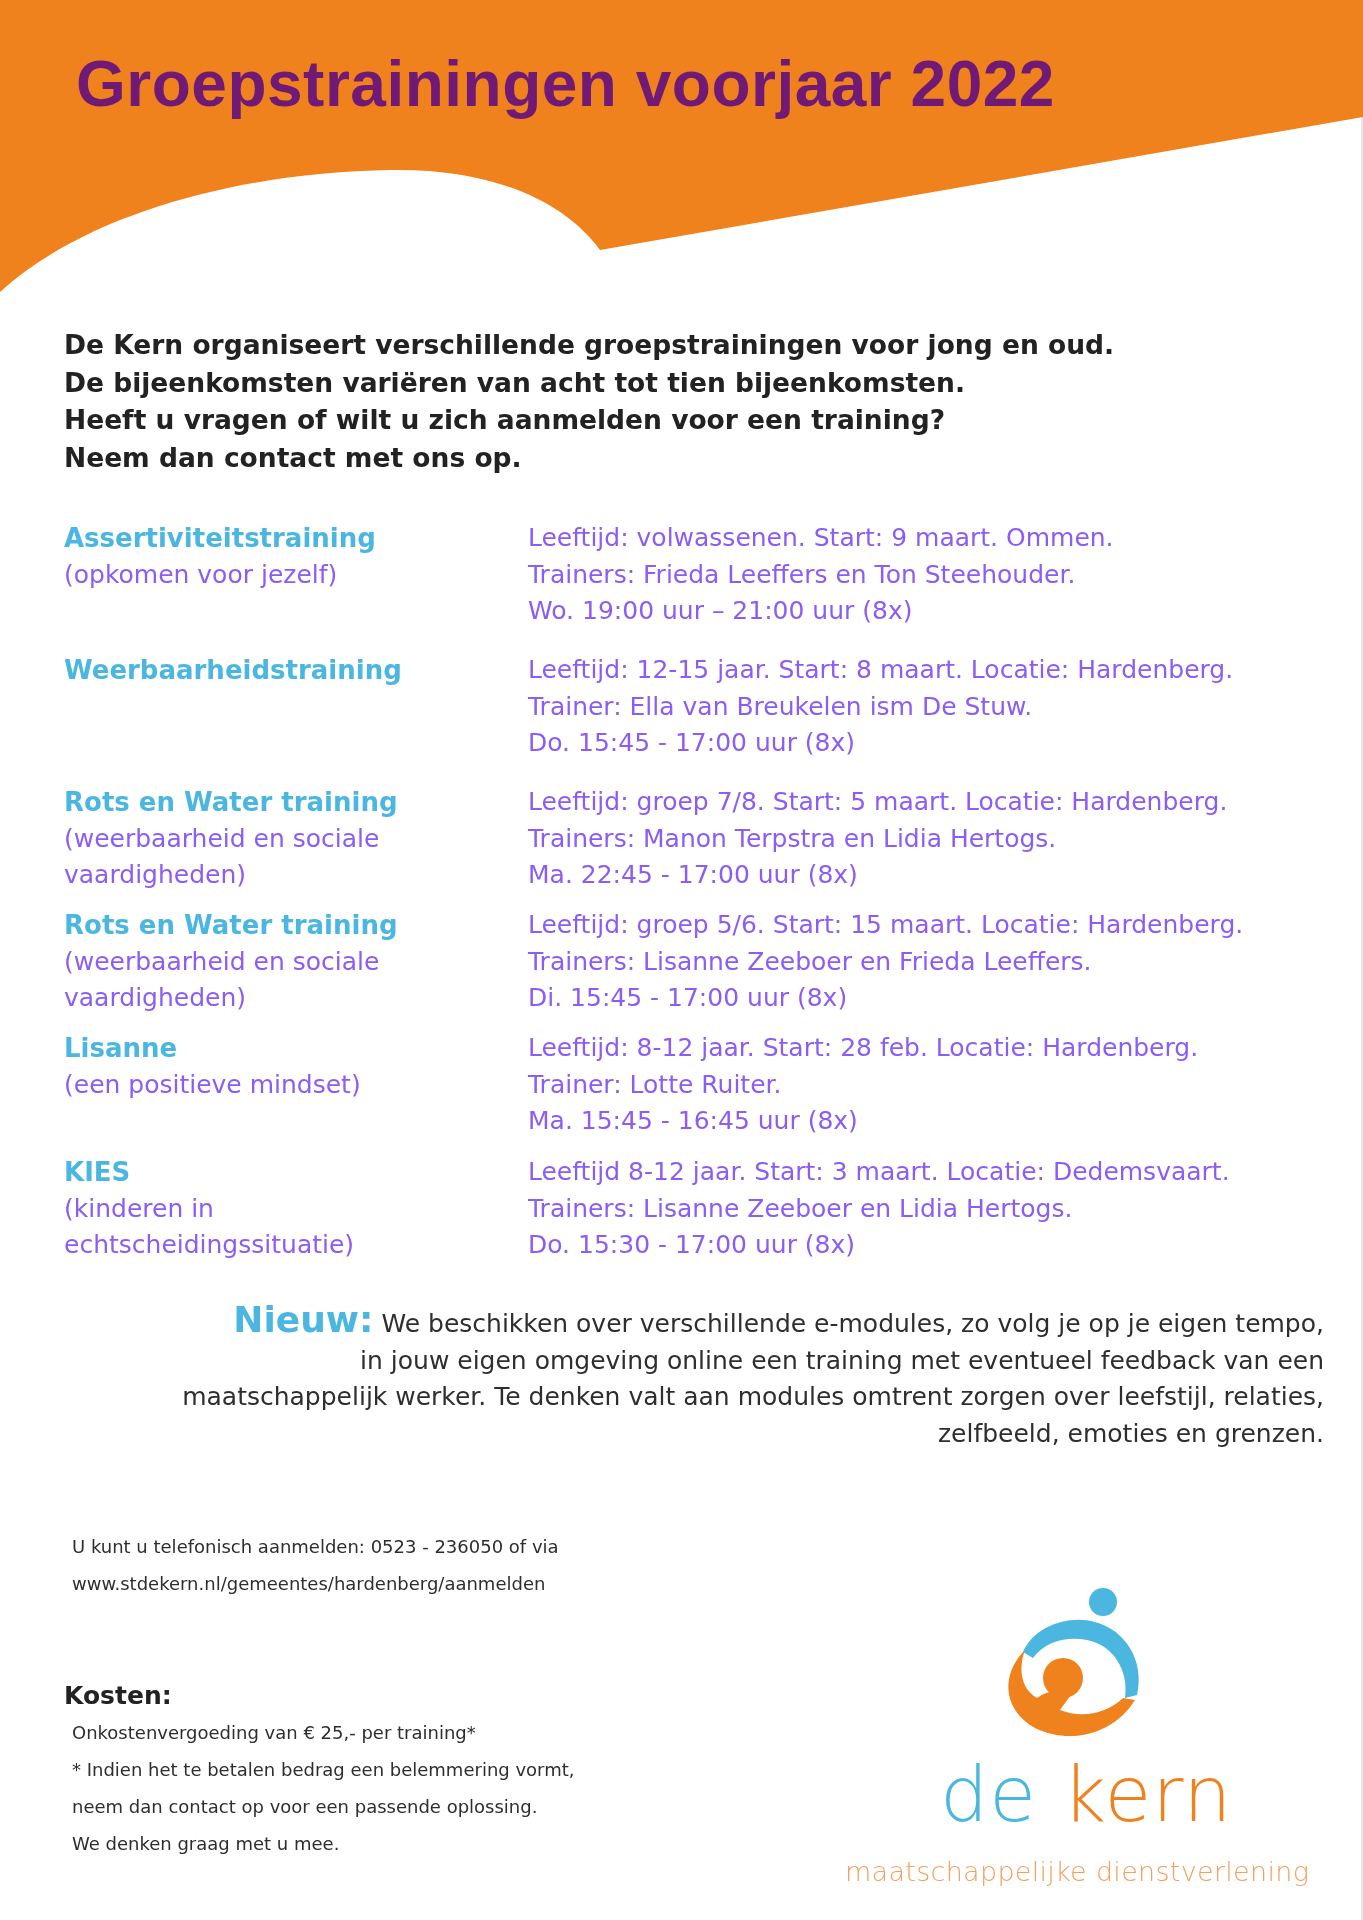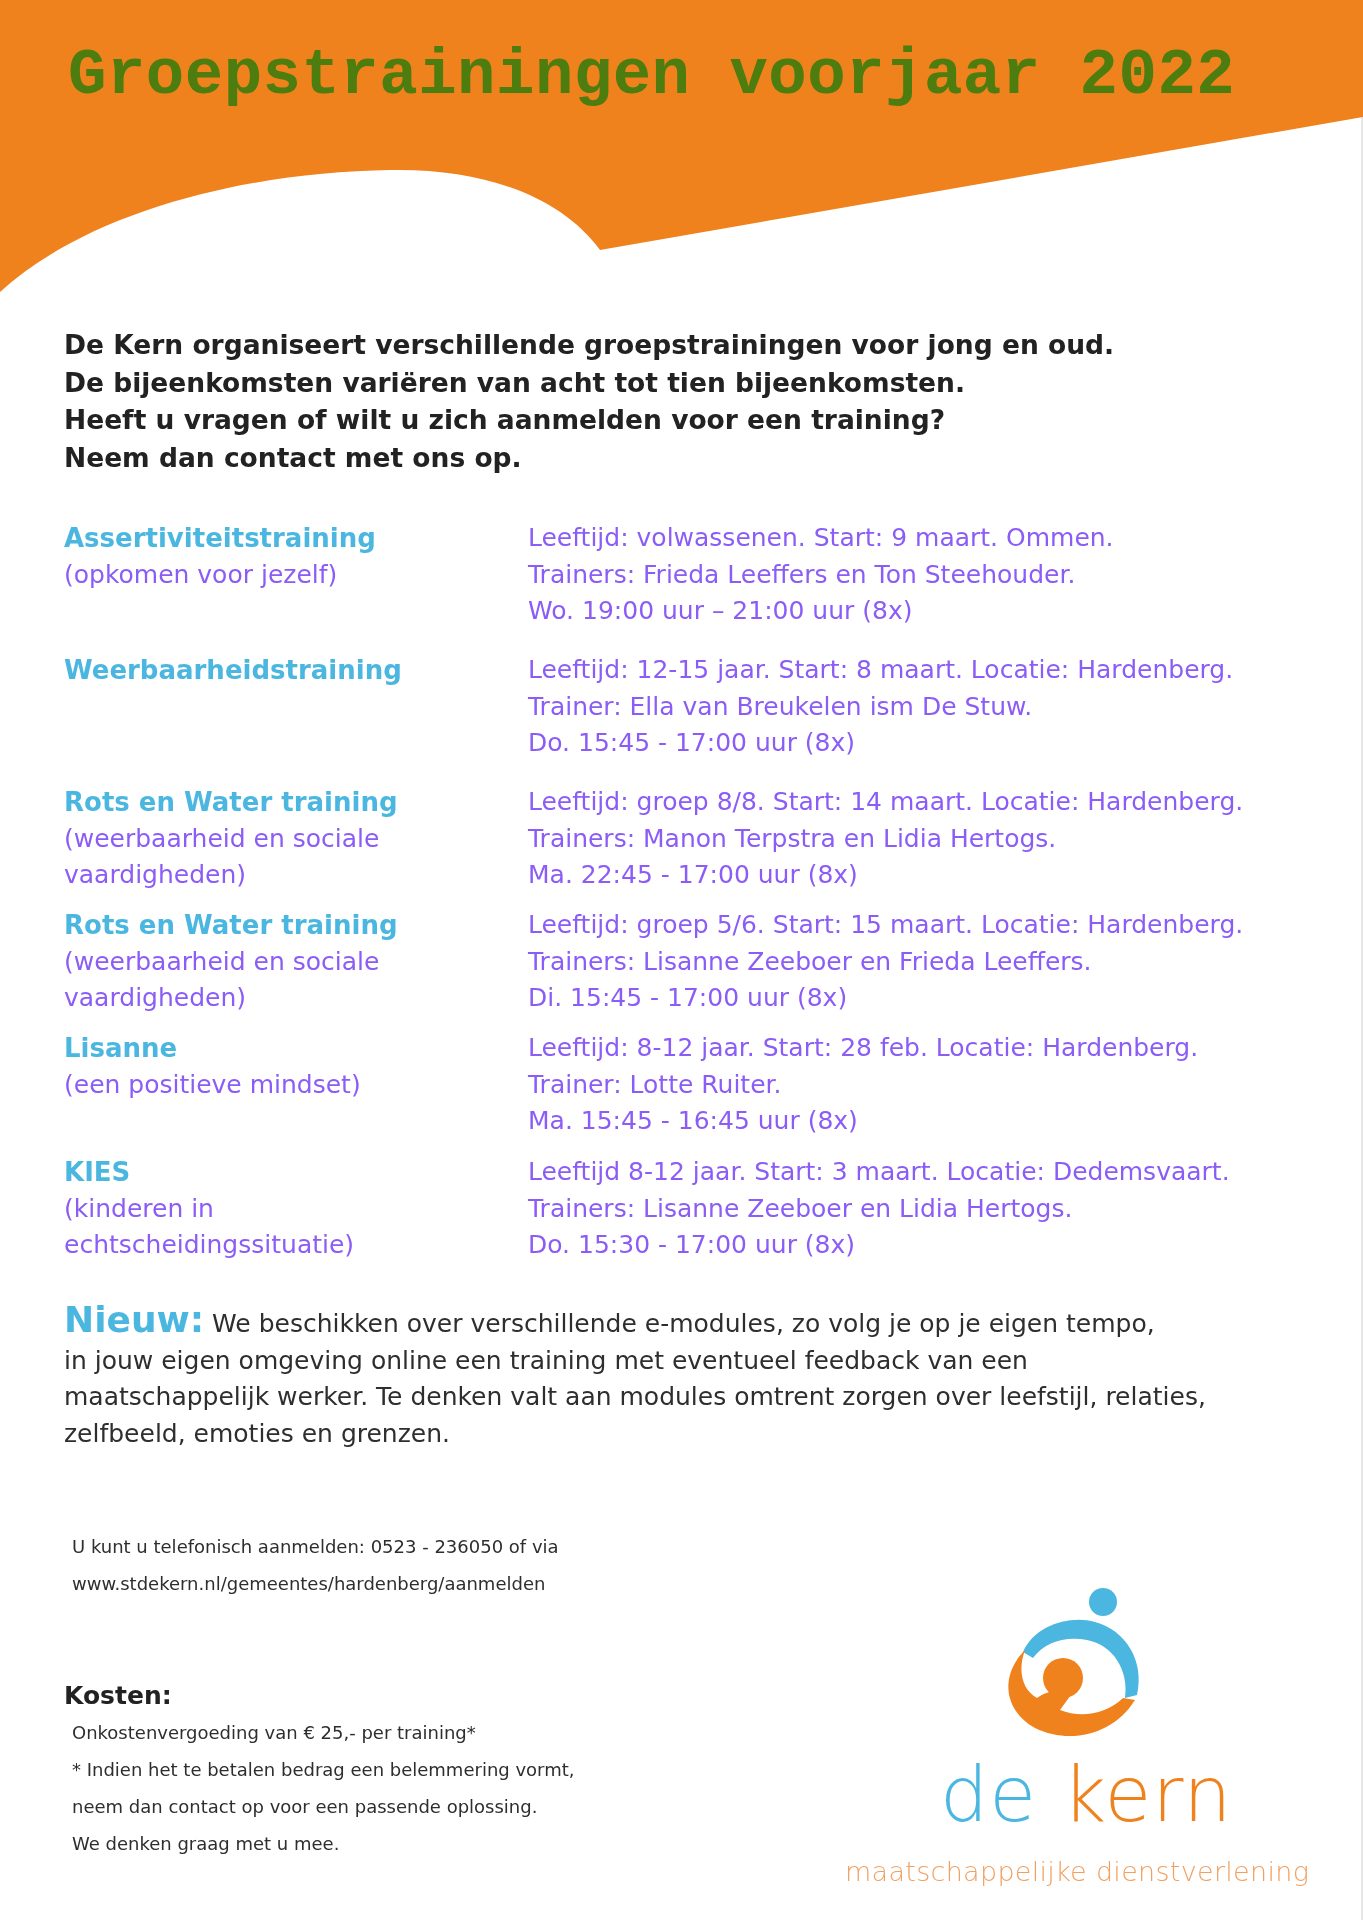--- a/index.html
+++ b/index.html
@@ -1,33 +1,33 @@
 <!DOCTYPE html>
 <html><head>
 <meta charset="utf-8">
 <style>
   html, body { margin: 0; padding: 0; background: #ffffff; }
   body { width: 1363px; height: 1920px; position: relative; overflow: hidden;
          font-family: "DejaVu Sans", sans-serif; color: #2a2a2a; }
   .page-edge { position: absolute; right: 0; top: 0; width: 2px; height: 1920px; background: #e6e6e6; }
   .header-shape { position: absolute; left: 0; top: 0; width: 1363px; height: 300px; }
-  .title { position: absolute; left: 64px; top: 30px; margin: 4px;
-           font-family: Liberation Mono, monospace; font-weight: bold;
-           font-size: 64px; line-height: 84px; color: #4d7c0f; letter-spacing: 0.5px; white-space: nowrap; }
+  .title { position: absolute; left: 64px; top: 30px; margin: 12px;
+           font-family: Liberation Sans, sans-serif; font-weight: bold;
+           font-size: 64px; line-height: 84px; color: #701a75; letter-spacing: 0.5px; white-space: nowrap; }
   .intro { position: absolute; left: 64px; top: 326px; margin: 0;
            font-weight: bold; font-size: 26.5px; line-height: 37.5px; color: #222222; }
   .intro div { white-space: nowrap; }
   .trainings { position: absolute; left: 64px; top: 520px; width: 1280px; }
   .training { position: absolute; left: 0; width: 1280px; }
   .t-left { position: absolute; left: 0; top: 0; width: 440px; }
   .t-right { position: absolute; left: 464px; top: 0; width: 820px; }
   .t-name { font-weight: bold; font-size: 26px; line-height: 36.5px; color: #4bb7e0; white-space: nowrap; }
   .t-sub, .t-line { font-size: 25px; line-height: 36.5px; color: #8b5cf6; white-space: nowrap; }
   .nieuw { position: absolute; left: 64px; top: 1302px; width: 1260px; }
-  .nieuw .line { font-size: 25px; line-height: 36.5px; color: #2e2e2e; white-space: nowrap; }
+  .nieuw .line { font-size: 25px; line-height: 36.5px; color: #2e2e2e; white-space: nowrap; text-align: right; }
   .nieuw .kw { font-weight: bold; font-size: 36px; color: #4bb7e0; }
   .section { position: absolute; left: 64px; width: 800px; }
   .section h2 { margin: 0; font-weight: bold; font-size: 25px; line-height: 37px; color: #222; }
   .section .line { font-size: 18px; line-height: 37px; color: #2e2e2e; white-space: nowrap; margin-left: 8px; }
   .logo { position: absolute; left: 900px; top: 1580px; width: 440px; height: 320px; }
   .logo-mark { position: absolute; left: 95px; top: 0; width: 160px; height: 170px; }
   .logo-word { position: absolute; left: 40px; top: 170px; font-family: "DejaVu Sans", sans-serif;
                font-weight: 200; font-size: 76px; line-height: 90px; letter-spacing: 1px; white-space: nowrap; text-align: right; }
   .logo-word .de { color: #4bb7e0; }
   .logo-word .kern { color: #f0821e; }
@@ -76,21 +76,21 @@
     </div>
   </div>
 
   <div class="training" style="top:264px">
     <div class="t-left">
       <div class="t-name">Rots en Water training</div>
       <div class="t-sub">(weerbaarheid en sociale</div>
       <div class="t-sub">vaardigheden)</div>
     </div>
     <div class="t-right">
-      <div class="t-line">Leeftijd: groep 8/8. Start: 14 maart. Locatie: Hardenberg.</div>
+      <div class="t-line">Leeftijd: groep 7/8. Start: 5 maart. Locatie: Hardenberg.</div>
       <div class="t-line">Trainers: Manon Terpstra en Lidia Hertogs.</div>
       <div class="t-line">Ma. 22:45 - 17:00 uur (8x)</div>
     </div>
   </div>
 
   <div class="training" style="top:387px">
     <div class="t-left">
       <div class="t-name">Rots en Water training</div>
       <div class="t-sub">(weerbaarheid en sociale</div>
       <div class="t-sub">vaardigheden)</div>

